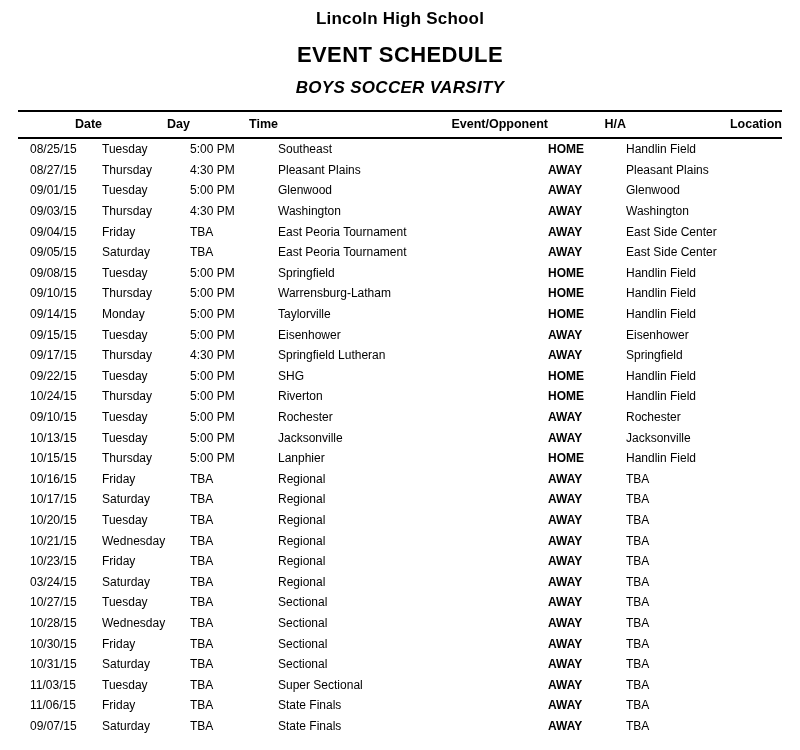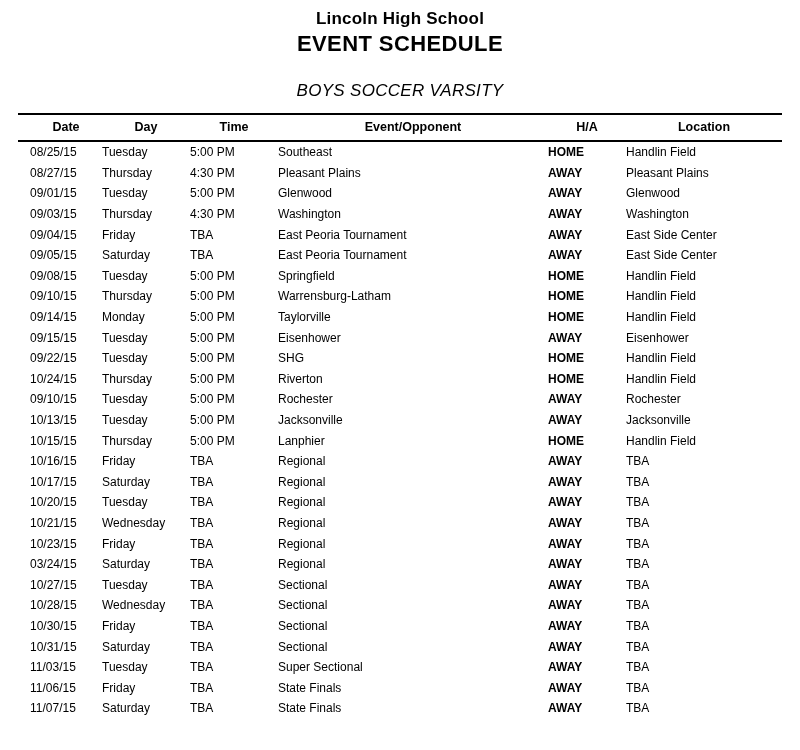--- a/index.html
+++ b/index.html
@@ -29,46 +29,46 @@
     font-size: 17px;
     font-weight: bold;
     letter-spacing: 0.2px;
     line-height: 22px;
   }
   .event-title {
     font-size: 22px;
     font-weight: bold;
     letter-spacing: 0.4px;
     line-height: 26px;
-    margin-top: 1px;
+    margin-top: 12px;
   }
   .sport-title {
     font-size: 17px;
     font-style: italic;
-    font-weight: normal;
+    font-weight: bold;
     letter-spacing: 0.3px;
     line-height: 22px;
-    margin-top: 23px;
+    margin-top: 9px;
   }
   .rule {
     border-top: 2px solid #000;
     margin: 0;
   }
   .rule.top {
     margin-top: 11px;
   }
   table.schedule {
     width: 100%;
     border-collapse: collapse;
     table-layout: fixed;
   }
   table.schedule th {
     font-size: 12.5px;
     font-weight: bold;
-    text-align: center;
+    text-align: right;
     padding: 5px 0 6px 0;
     vertical-align: bottom;
     white-space: nowrap;
   }
   table.schedule td {
     font-size: 12px;
     text-align: left;
     padding: 3.3px 0;
     vertical-align: top;
     white-space: nowrap;
@@ -191,20 +191,28 @@
         </tr>
         <tr>
           <td class="col-date">09/15/15</td>
           <td class="col-day">Tuesday</td>
           <td class="col-time">5:00 PM</td>
           <td class="col-event">Eisenhower</td>
           <td class="col-ha">AWAY</td>
           <td class="col-loc">Eisenhower</td>
         </tr>
         <tr>
+          <td class="col-date">09/17/15</td>
+          <td class="col-day">Thursday</td>
+          <td class="col-time">4:30 PM</td>
+          <td class="col-event">Springfield Lutheran</td>
+          <td class="col-ha">AWAY</td>
+          <td class="col-loc">Springfield</td>
+        </tr>
+        <tr>
           <td class="col-date">09/22/15</td>
           <td class="col-day">Tuesday</td>
           <td class="col-time">5:00 PM</td>
           <td class="col-event">SHG</td>
           <td class="col-ha">HOME</td>
           <td class="col-loc">Handlin Field</td>
         </tr>
         <tr>
           <td class="col-date">10/24/15</td>
           <td class="col-day">Thursday</td>
@@ -327,21 +335,21 @@
         </tr>
         <tr>
           <td class="col-date">11/06/15</td>
           <td class="col-day">Friday</td>
           <td class="col-time">TBA</td>
           <td class="col-event">State Finals</td>
           <td class="col-ha">AWAY</td>
           <td class="col-loc">TBA</td>
         </tr>
         <tr>
-          <td class="col-date">11/07/15</td>
+          <td class="col-date">09/07/15</td>
           <td class="col-day">Saturday</td>
           <td class="col-time">TBA</td>
           <td class="col-event">State Finals</td>
           <td class="col-ha">AWAY</td>
           <td class="col-loc">TBA</td>
         </tr>
       </tbody>
   </table>
 
 </div>

